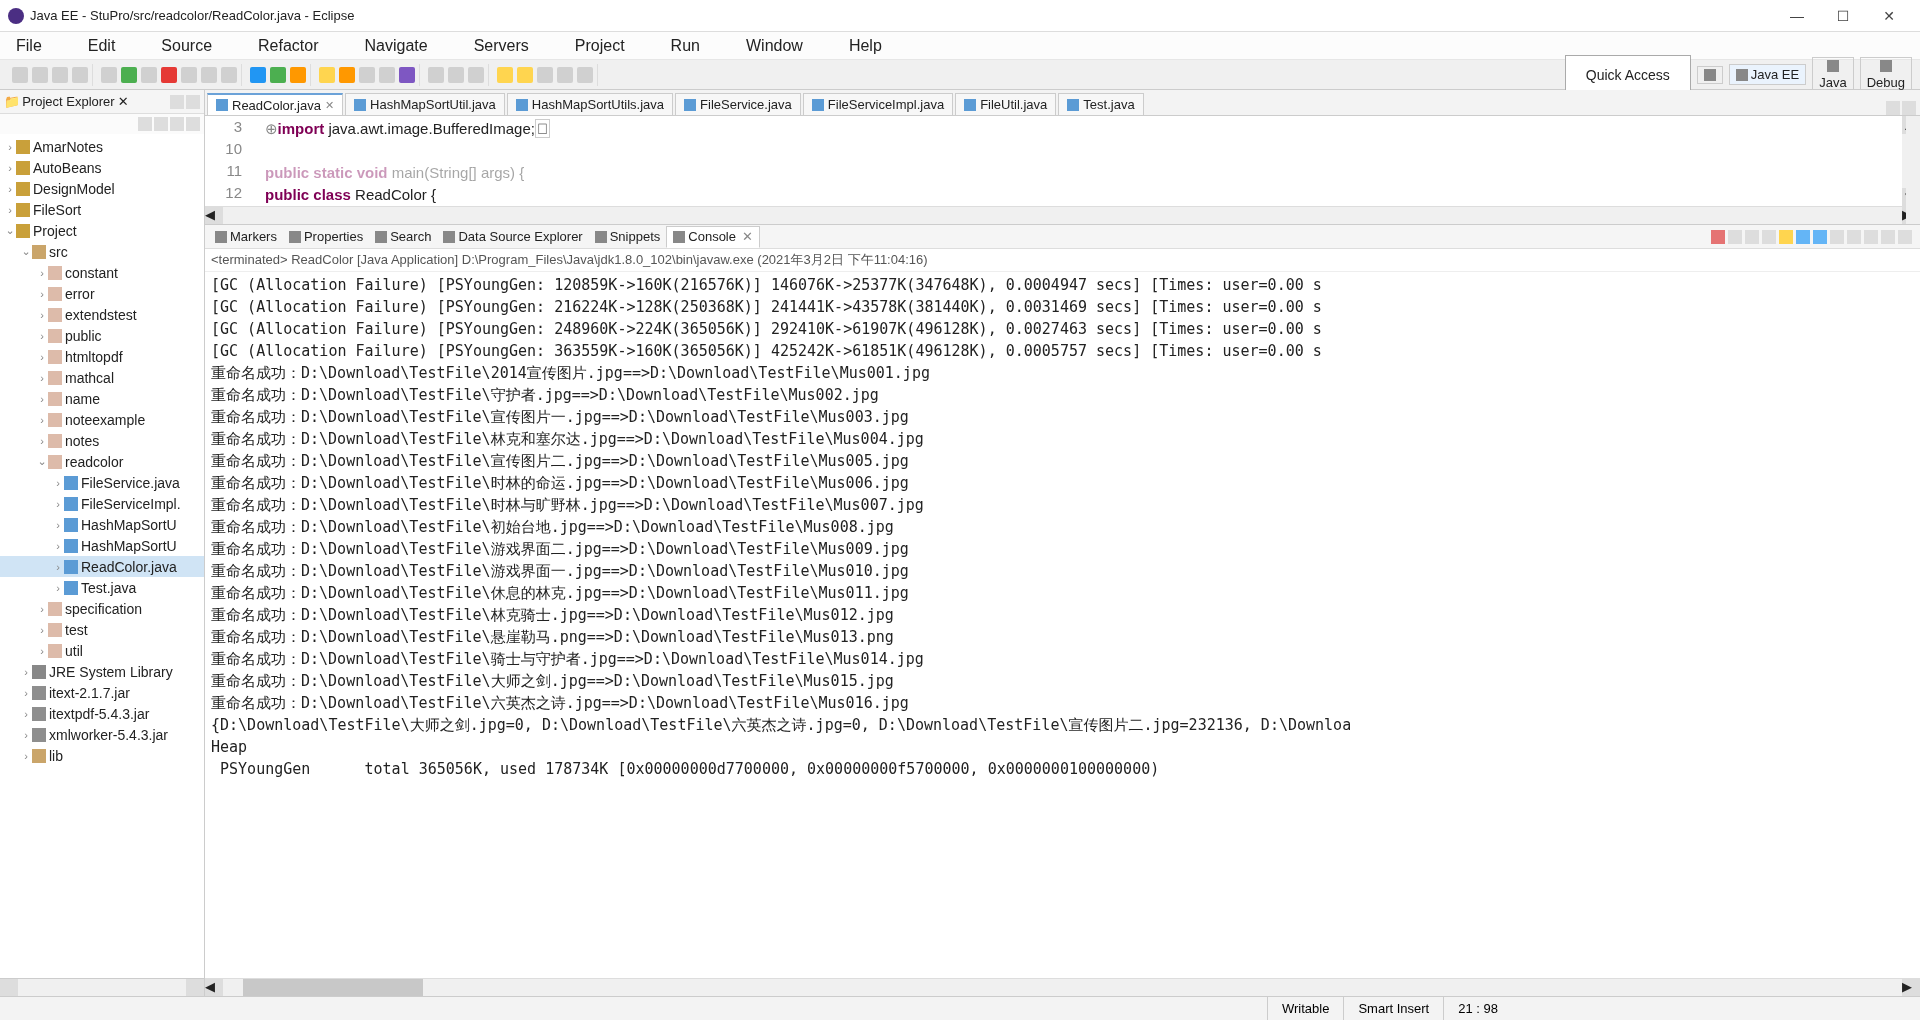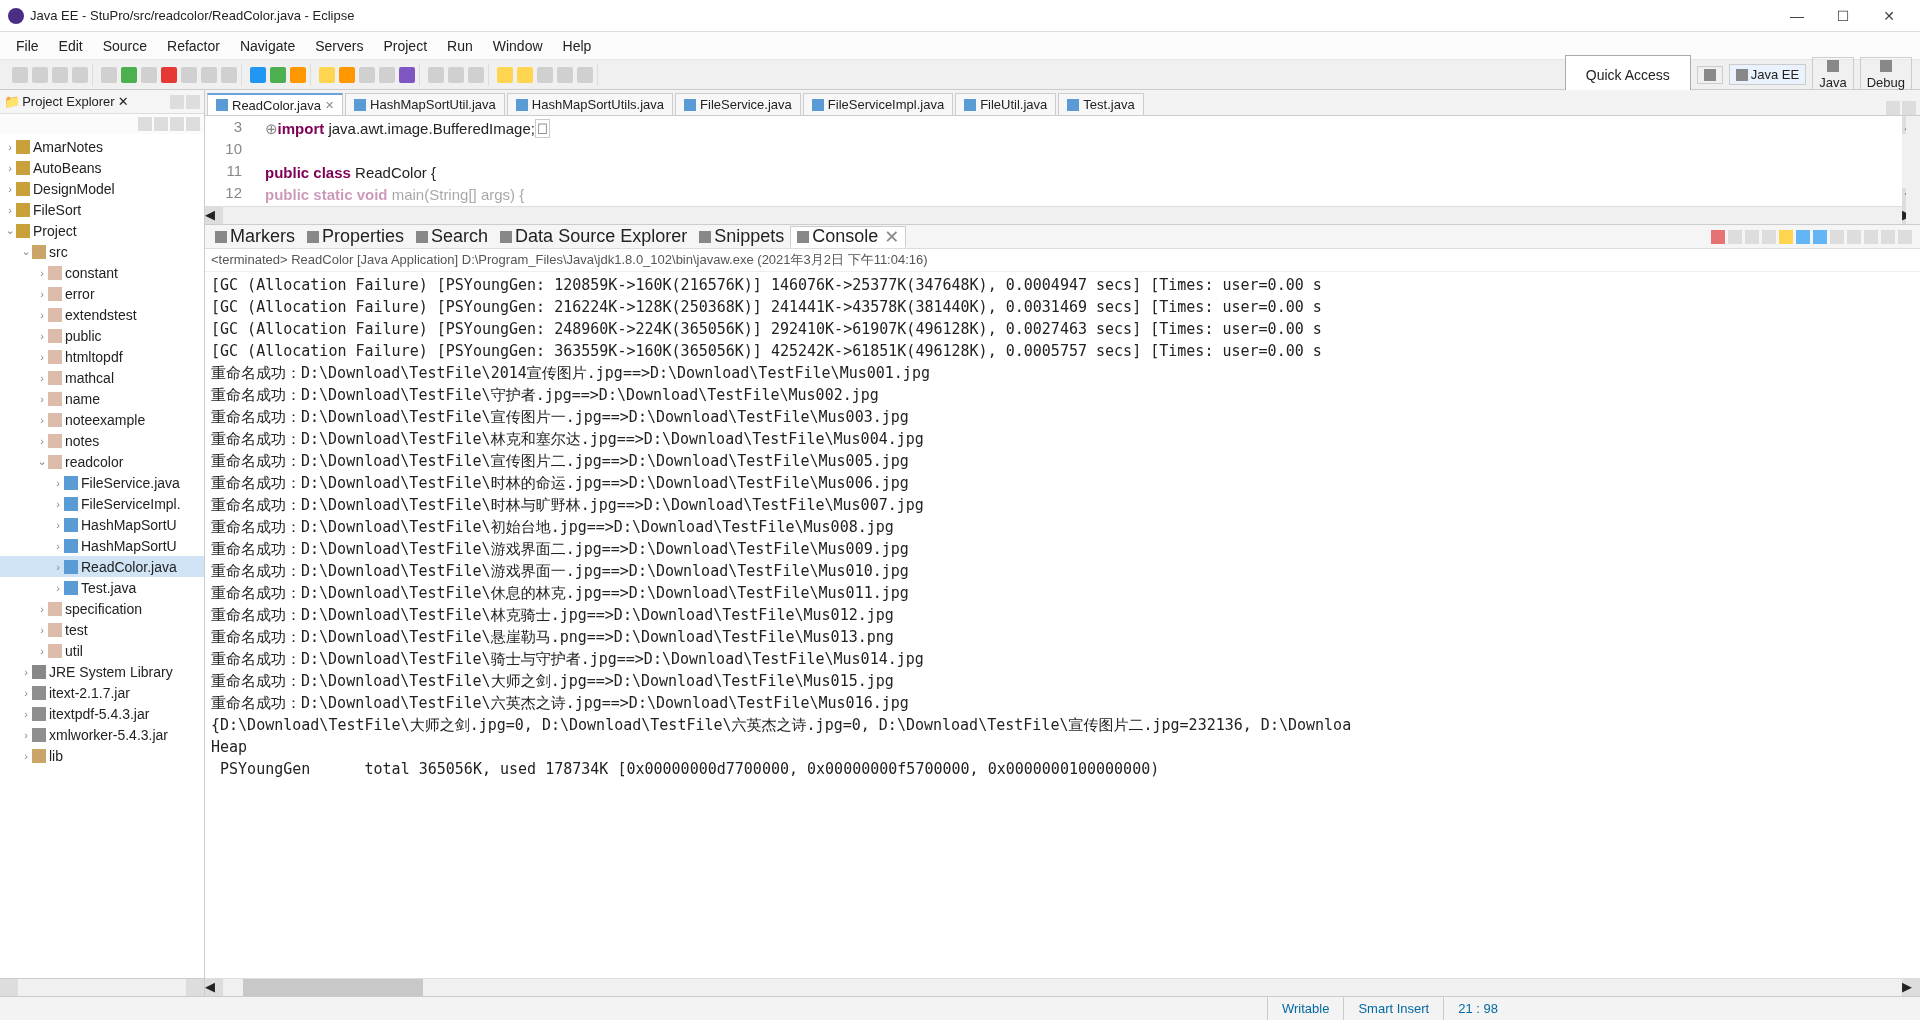--- a/index.html
+++ b/index.html
@@ -1,21 +1,21 @@
 <!DOCTYPE html>
 <html><head>
 <meta charset="utf-8">
 <style>
   * { box-sizing: border-box; font-family: "Segoe UI", Tahoma, sans-serif; }
   body { margin:0; width:1920px; height:1020px; background:#f5f5f5; font-size:13px; color:#222; overflow:hidden; }
   .titlebar { height:32px; background:#fff; display:flex; align-items:center; padding:0 8px; border-bottom:1px solid #ddd; }
   .titlebar .icon { width:16px; height:16px; background:#4b2e83; border-radius:50%; margin-right:6px; }
   .title-spacer { flex:1; }
   .win-btn { width:46px; text-align:center; font-size:14px; color:#444; cursor:pointer; }
-  .menubar { height:28px; background:#fcfcfc; display:flex; align-items:center; padding:0 6px; border-bottom:1px solid #e6e6e6; font-size:14px; }
+  .menubar { height:28px; background:#fcfcfc; display:flex; align-items:center; padding:0 6px; border-bottom:1px solid #e6e6e6; font-size:16px;gap:26px; }
   .menubar span { margin:0 10px; cursor:pointer; }
   .toolbar { height:30px; background:#f0f0f0; border-bottom:1px solid #ccc; display:flex; align-items:center; padding:0 8px; gap:4px; }
   .tb-group { display:flex; align-items:center; gap:4px; padding:0 4px; border-right:1px solid #ddd; height:22px;}
   .tb-btn { width:16px; height:16px; background:#d0d0d0; border-radius:2px; cursor:pointer; }
   .tb-btn.green{background:#4caf50;} .tb-btn.red{background:#e53935;} .tb-btn.blue{background:#2196f3;}
   .tb-btn.orange{background:#ff9800;} .tb-btn.yellow{background:#ffd54f;} .tb-btn.purple{background:#7e57c2;}
   .quickaccess { margin-left:auto; display:flex; align-items:center; gap:6px; }
   .qa-box { border:1px solid #aaa; background:#fff; padding:11px 20px; font-size:14px; }
   .persp { border:1px solid #ccc; background:#eaf3fd; padding:2px 6px; display:flex; align-items:center; gap:3px; font-size:13px;}
   .persp.plain{background:transparent;flex-direction:column;}
@@ -49,35 +49,35 @@
   .code .gutter{position:absolute;left:0;top:0;bottom:0;width:45px;text-align:right;color:#888;padding-right:8px;}
   .code .gutter div{height:22px;line-height:22px;}
   .code .body{margin-left:50px;}
   .code .body div{height:22px;line-height:22px;}
   .kw{color:#7f0055;font-weight:bold;}
   .code-hsb{height:18px;background:#f0f0f0;border-top:1px solid #ddd;display:flex;}
   .code-hsb .t{flex:1;} .code-hsb .b{width:18px;background:#ddd;}
   .vstrip{position:absolute;right:0;top:0;bottom:0;width:18px;background:#f0f0f0;display:flex;flex-direction:column;}
   .vstrip .t{flex:1;} .vstrip .b{height:18px;background:#ddd;}
   .console-pane { flex:1; display:flex; flex-direction:column; border-top:1px solid #ccc;}
-  .console-tabs { height:24px; background:#f5f5f5; border-bottom:1px solid #ddd; display:flex; align-items:center; padding:0 4px; font-size:18px;}
+  .console-tabs { height:24px; background:#f5f5f5; border-bottom:1px solid #ddd; display:flex; align-items:center; padding:0 4px; font-size:13px;}
   .ctab{display:flex;align-items:center;gap:3px;padding:0 6px;height:22px;cursor:pointer;}
   .ctab.active{background:#fff;border:1px solid #ccc;border-bottom:1px solid #fff;justify-content:flex-end;}
   .ctab .ic{width:12px;height:12px;background:#888;}
   .ctab-spacer{flex:1;}
   .console-btns{display:flex;gap:3px;padding:0 4px;}
   .cbtn{width:14px;height:14px;background:#ddd;cursor:pointer;}
   .cbtn.red{background:#e57373;} .cbtn.blue{background:#64b5f6;}
   .cbtn.yellow{background:#ffd54f;}
   .term-line{font-size:13px;color:#555;background:#fff;padding:2px 6px;border-bottom:1px solid #eee;}
   .console-out{flex:1;overflow:auto;background:#fff;font-family:Consolas,'Microsoft YaHei',monospace;font-size:15px;line-height:22px;padding:2px 6px;white-space:pre;position:relative;}
   .console-hsb{height:18px;background:#f0f0f0;border-top:1px solid #ddd;display:flex;}
   .console-hsb .thumb{width:180px;background:#c8c8c8;height:100%;margin-left:20px;}
   .console-hsb .t{flex:1;} .console-hsb .b{width:18px;background:#ddd;}
-  .statusbar{height:24px;background:#f3f3f3;border-top:1px solid #ccc;display:flex;align-items:center;padding:0 8px;font-size:13px;color:#0369a1;}
+  .statusbar{height:24px;background:#f3f3f3;border-top:1px solid #ccc;display:flex;align-items:center;padding:0 8px;font-size:13px;color:#000000;}
   .sb-cell{border-left:1px solid #ccc;padding:0 14px;height:100%;display:flex;align-items:center;}
   .agg{position:absolute;right:0;top:0;bottom:0;width:14px;background:#f0f0f0;}
 </style>
 </head>
 <body>
 
 <div class="titlebar">
   <div class="icon"></div>
   <span>Java EE - StuPro/src/readcolor/ReadColor.java - Eclipse</span>
   <div class="title-spacer"></div>
@@ -375,22 +375,22 @@
       <div class="code">
         <div class="gutter">
           <div>3</div>
           <div>10</div>
           <div>11</div>
           <div>12</div>
         </div>
         <div class="body">
           <div><span style="color:#888">⊕</span><span class="kw">import</span><span> java.awt.image.BufferedImage;</span><span style="border:1px solid #ccc;padding:0 2px;">⎕</span></div>
           <div></div>
+          <div style="opacity:.4;"><span class="kw">    public static void</span><span> main(String[] args) {</span></div>
           <div><span class="kw">public class</span><span> ReadColor {</span></div>
-          <div style="opacity:.4;"><span class="kw">    public static void</span><span> main(String[] args) {</span></div>
         </div>
         <div class="vstrip">
             <div class="b">▲</div>
             <div class="t"></div>
             <div class="b">▼</div>
           </div>
       </div>
       <div class="code-hsb">
           <div class="b">◀</div>
           <div class="t"></div>

